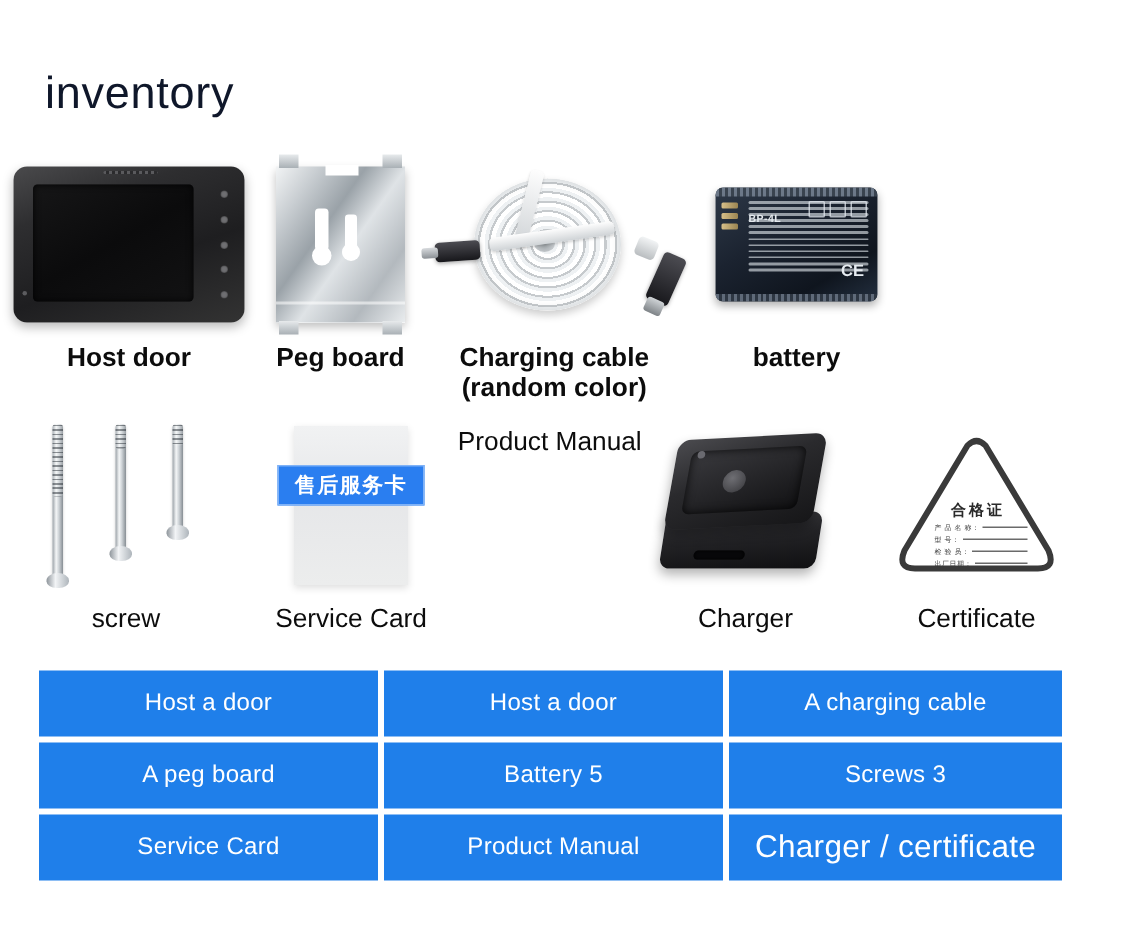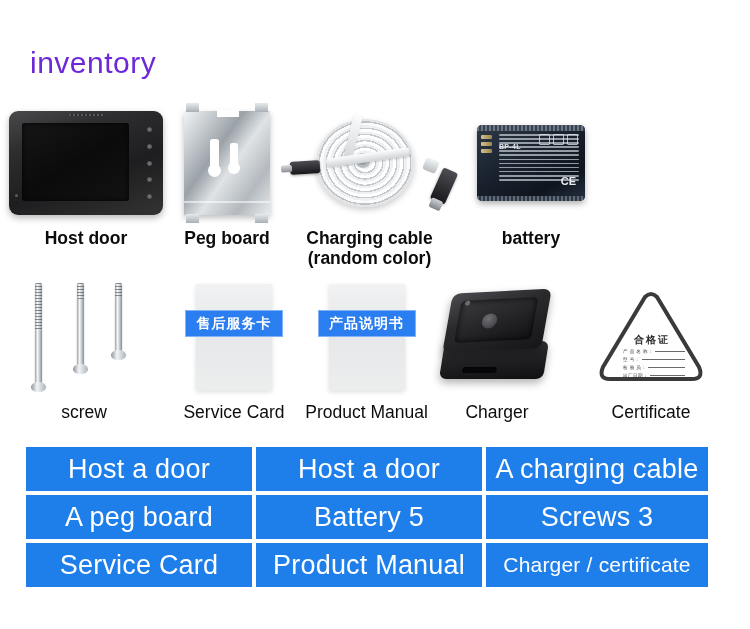--- a/index.html
+++ b/index.html
@@ -17,21 +17,21 @@
   }
 
   
   .page-title {
     position: absolute;
     left: 30px;
     top: 48px;
     font-size: 30px;
     font-weight: 400;
     letter-spacing: .5px;
-    color: #6d28d9;
+    color: #0f172a;
     line-height: 1;
   }
 
   
   .product-row {
     position: absolute;
     left: 0;
     width: 750px;
     display: flex;
   }
@@ -427,21 +427,21 @@
     display: flex;
     gap: 4px;
   }
   .summary-cell {
     background: #1f7fea;
     color: #ffffff;
     height: 44px;
     display: flex;
     align-items: center;
     justify-content: center;
-    font-size: 27px;
+    font-size: 16px;
     font-weight: 400;
     letter-spacing: .2px;
     box-sizing: border-box;
   }
   .summary-cell.col1 { width: 226px; }
   .summary-cell.col2 { width: 226px; }
   .summary-cell.col3 { width: 222px; }
   .summary-cell.narrow { font-size: 21px; }
 </style>
 </head>
@@ -564,25 +564,20 @@
   <div class="product-cell d2">
     <div class="art">
       <div class="card">
         <div class="band">售后服务卡</div>
       </div>
     </div>
     <div class="caption">Service Card</div>
   </div>
 
   <div class="product-cell d3">
-    <div class="art">
-      <div class="card">
-        <div class="band">产品说明书</div>
-      </div>
-    </div>
     <div class="caption">Product Manual</div>
   </div>
 
   <div class="product-cell d4">
     <div class="art">
       <div class="charger">
         <div class="base">
           <div class="slot"></div>
         </div>
         <div class="tray">

